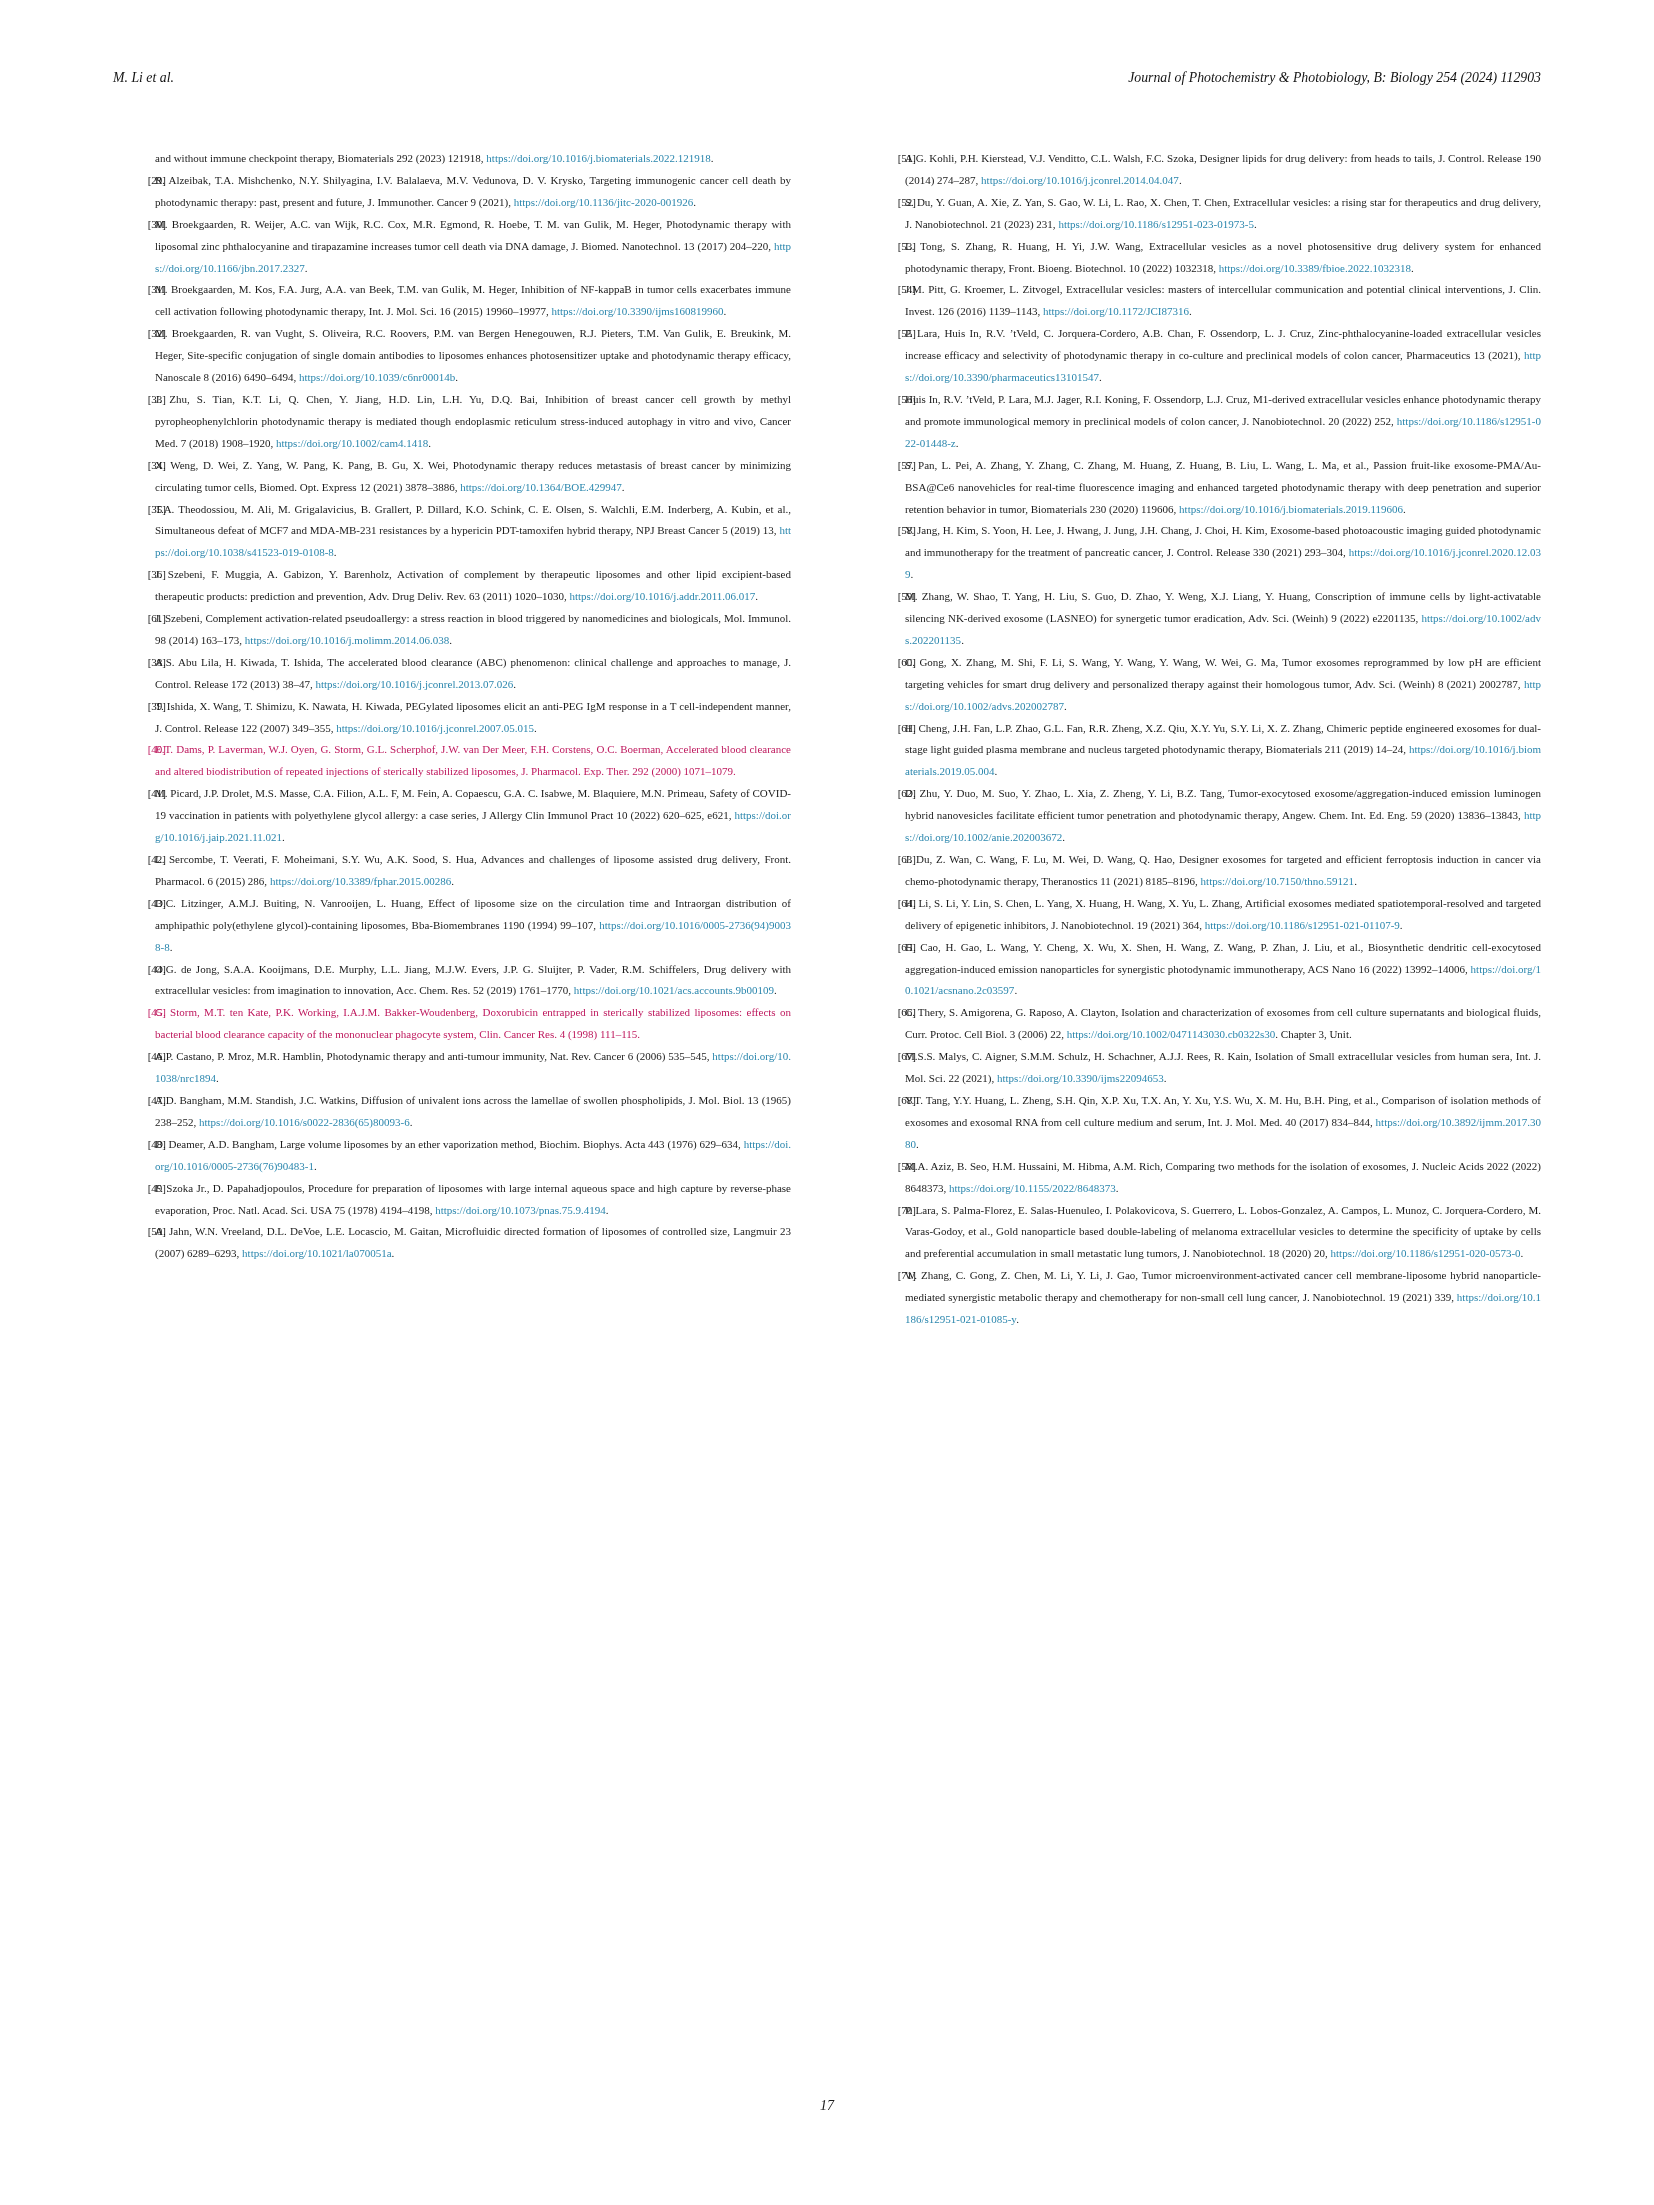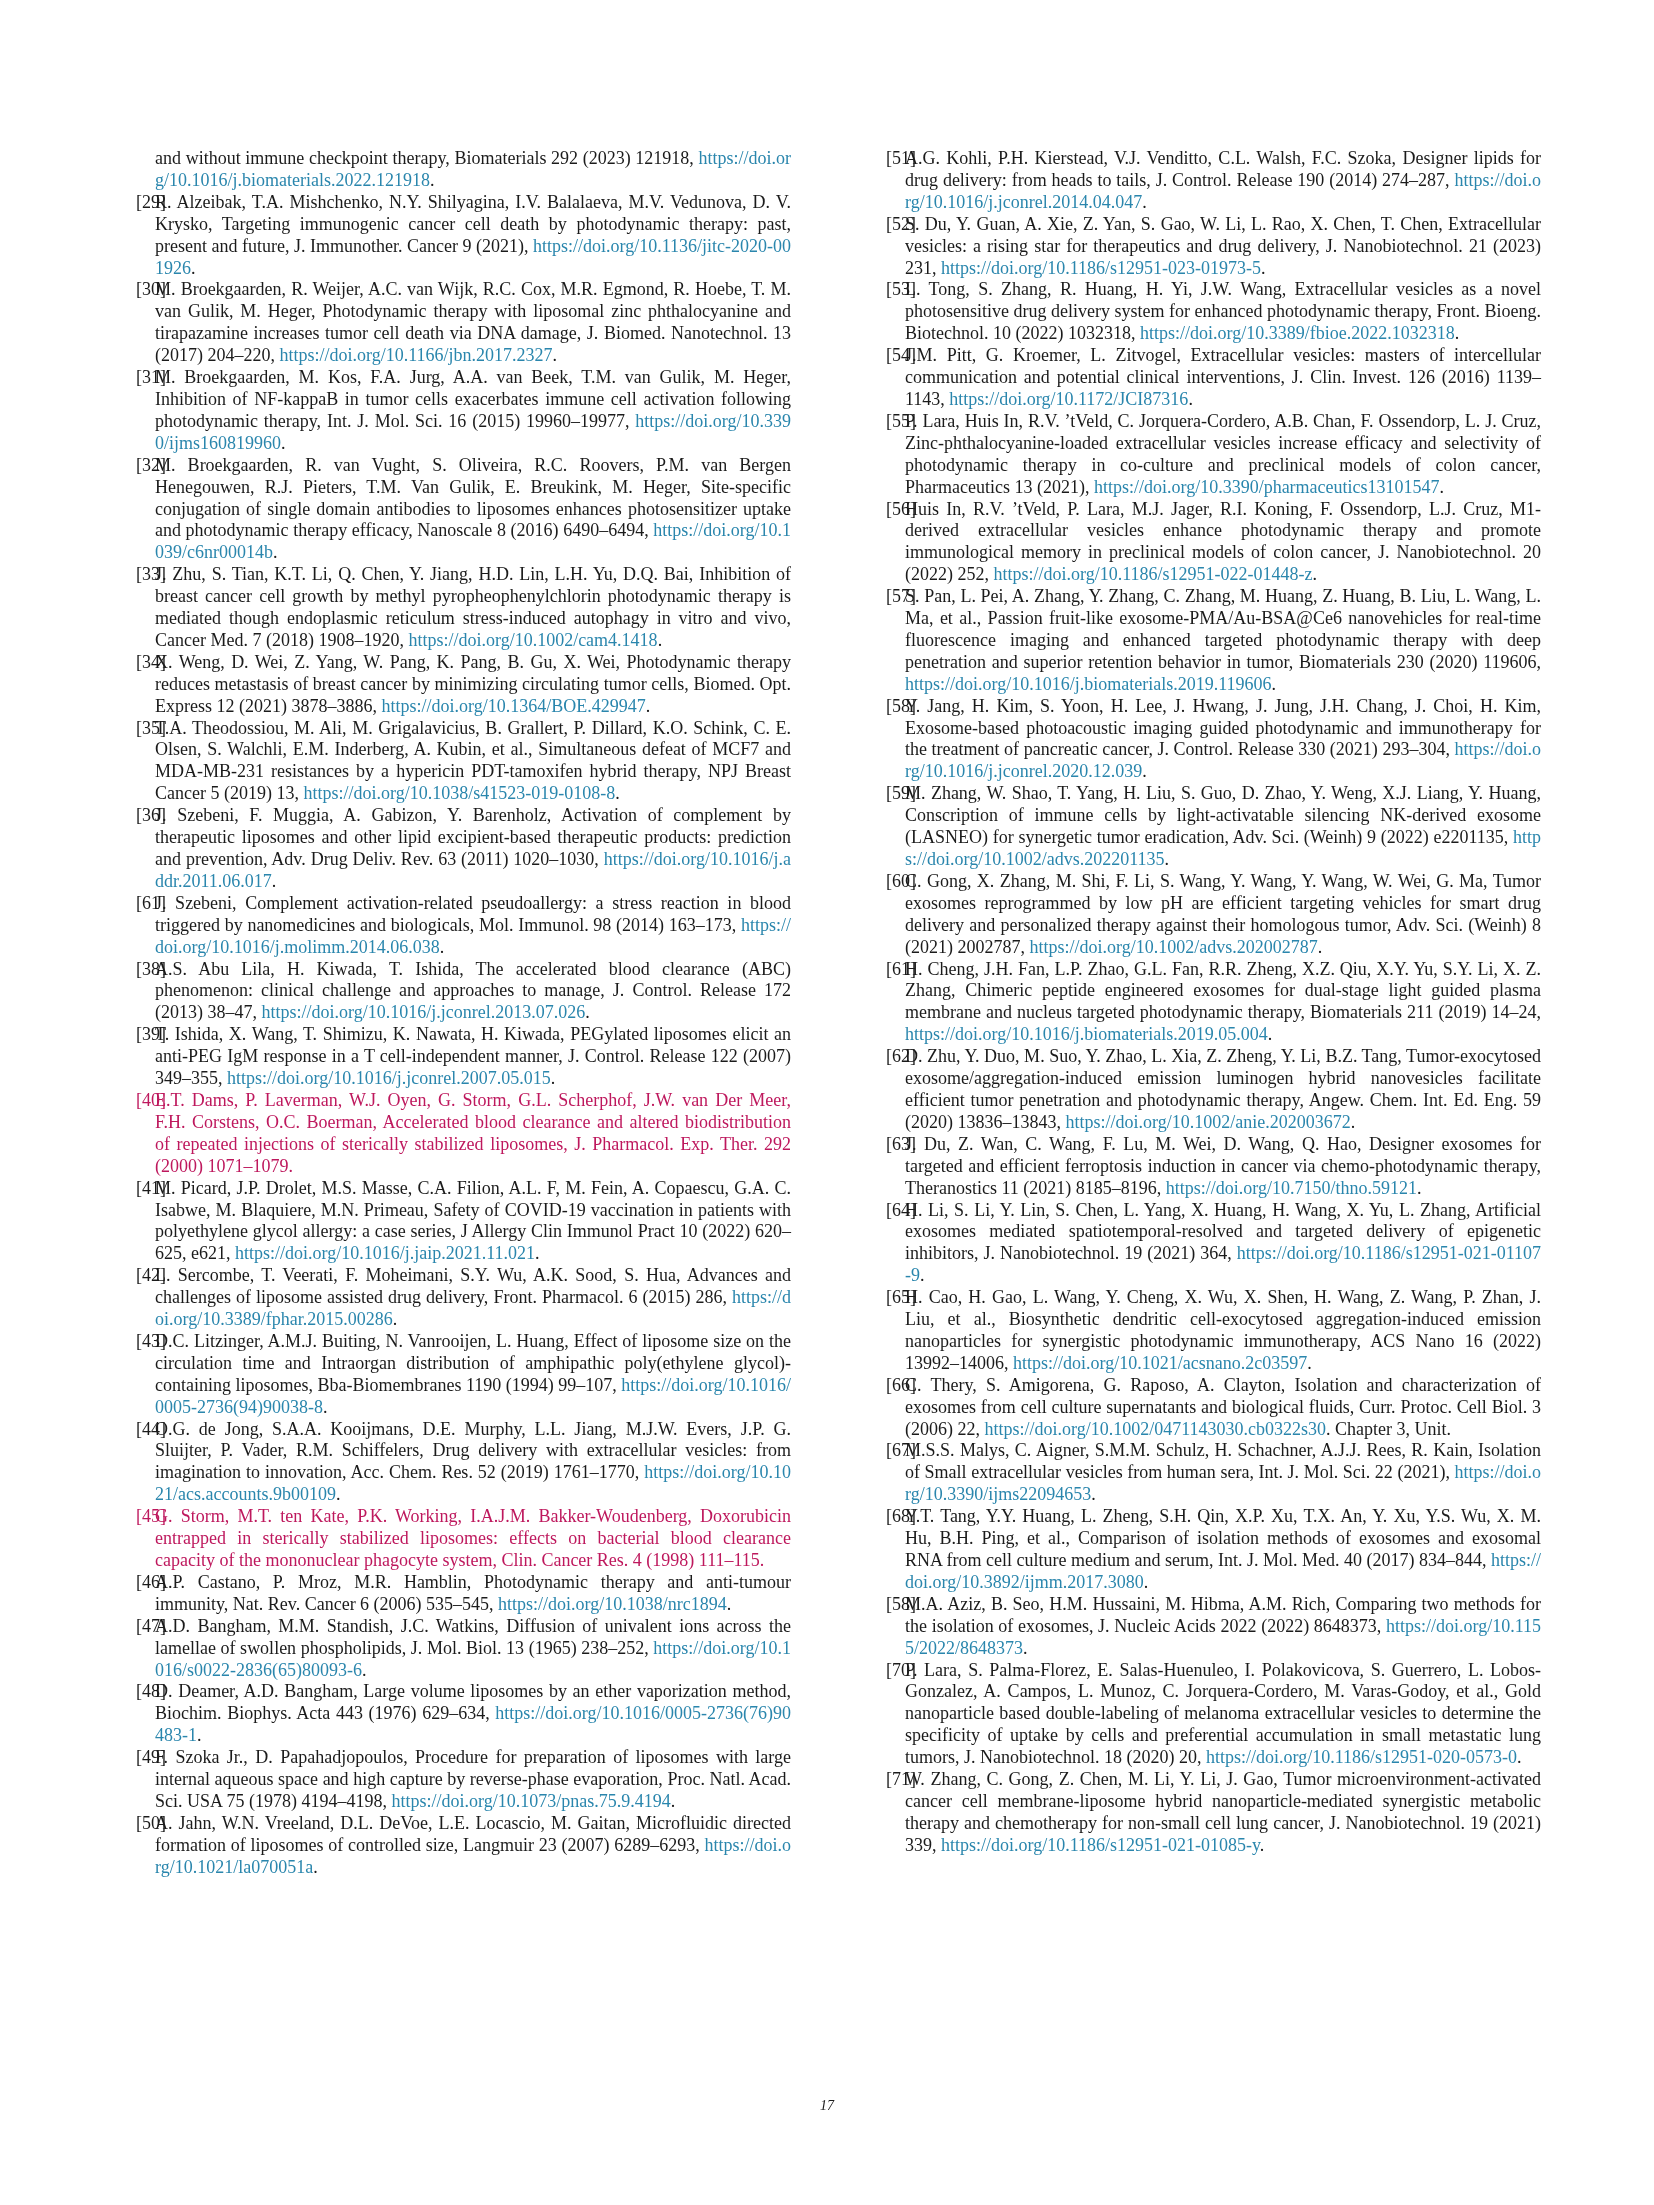--- a/index.html
+++ b/index.html
@@ -29,21 +29,21 @@
   .columns {
     position: absolute;
     top: 148px;
     left: 113px;
     width: 1428px;
     display: flex;
     gap: 72px;
   }
   .col {
     width: 678px;
-    font-size: 18px;
+    font-size: 11px;
     line-height: 21.9px;
     text-align: justify;
     font-family: Liberation Serif, serif;
   }
   .ref {
     position: relative;
     padding-left: 42px;
     overflow-wrap: break-word;
   }
   .ref-num {
@@ -68,20 +68,24 @@
     text-align: center;
     font-size: 14px;
     color: #1b1b1b;
     font-style: italic;
   }
 </style>
 </head>
 <body>
 
 <div class="page">
+  <header class="page-header">
+    <span>M. Li et al.</span>
+    <span>Journal of Photochemistry &amp; Photobiology, B: Biology 254 (2024) 112903</span>
+  </header>
 
   <main class="columns">
     <div class="col" id="col-left">
         <div class="ref">
     <span class="ref-num"></span><span class="ref-text"><span>and without immune checkpoint therapy, Biomaterials 292 (2023) 121918, </span><a class="doi-link">https://doi.org/10.1016/j.biomaterials.2022.121918</a><span>.</span></span>
   </div>
         <div class="ref">
     <span class="ref-num">[29]</span><span class="ref-text"><span>R. Alzeibak, T.A. Mishchenko, N.Y. Shilyagina, I.V. Balalaeva, M.V. Vedunova, D. V. Krysko, Targeting immunogenic cancer cell death by photodynamic therapy: past, present and future, J. Immunother. Cancer 9 (2021), </span><a class="doi-link">https://doi.org/10.1136/jitc-2020-001926</a><span>.</span></span>
   </div>
         <div class="ref">

